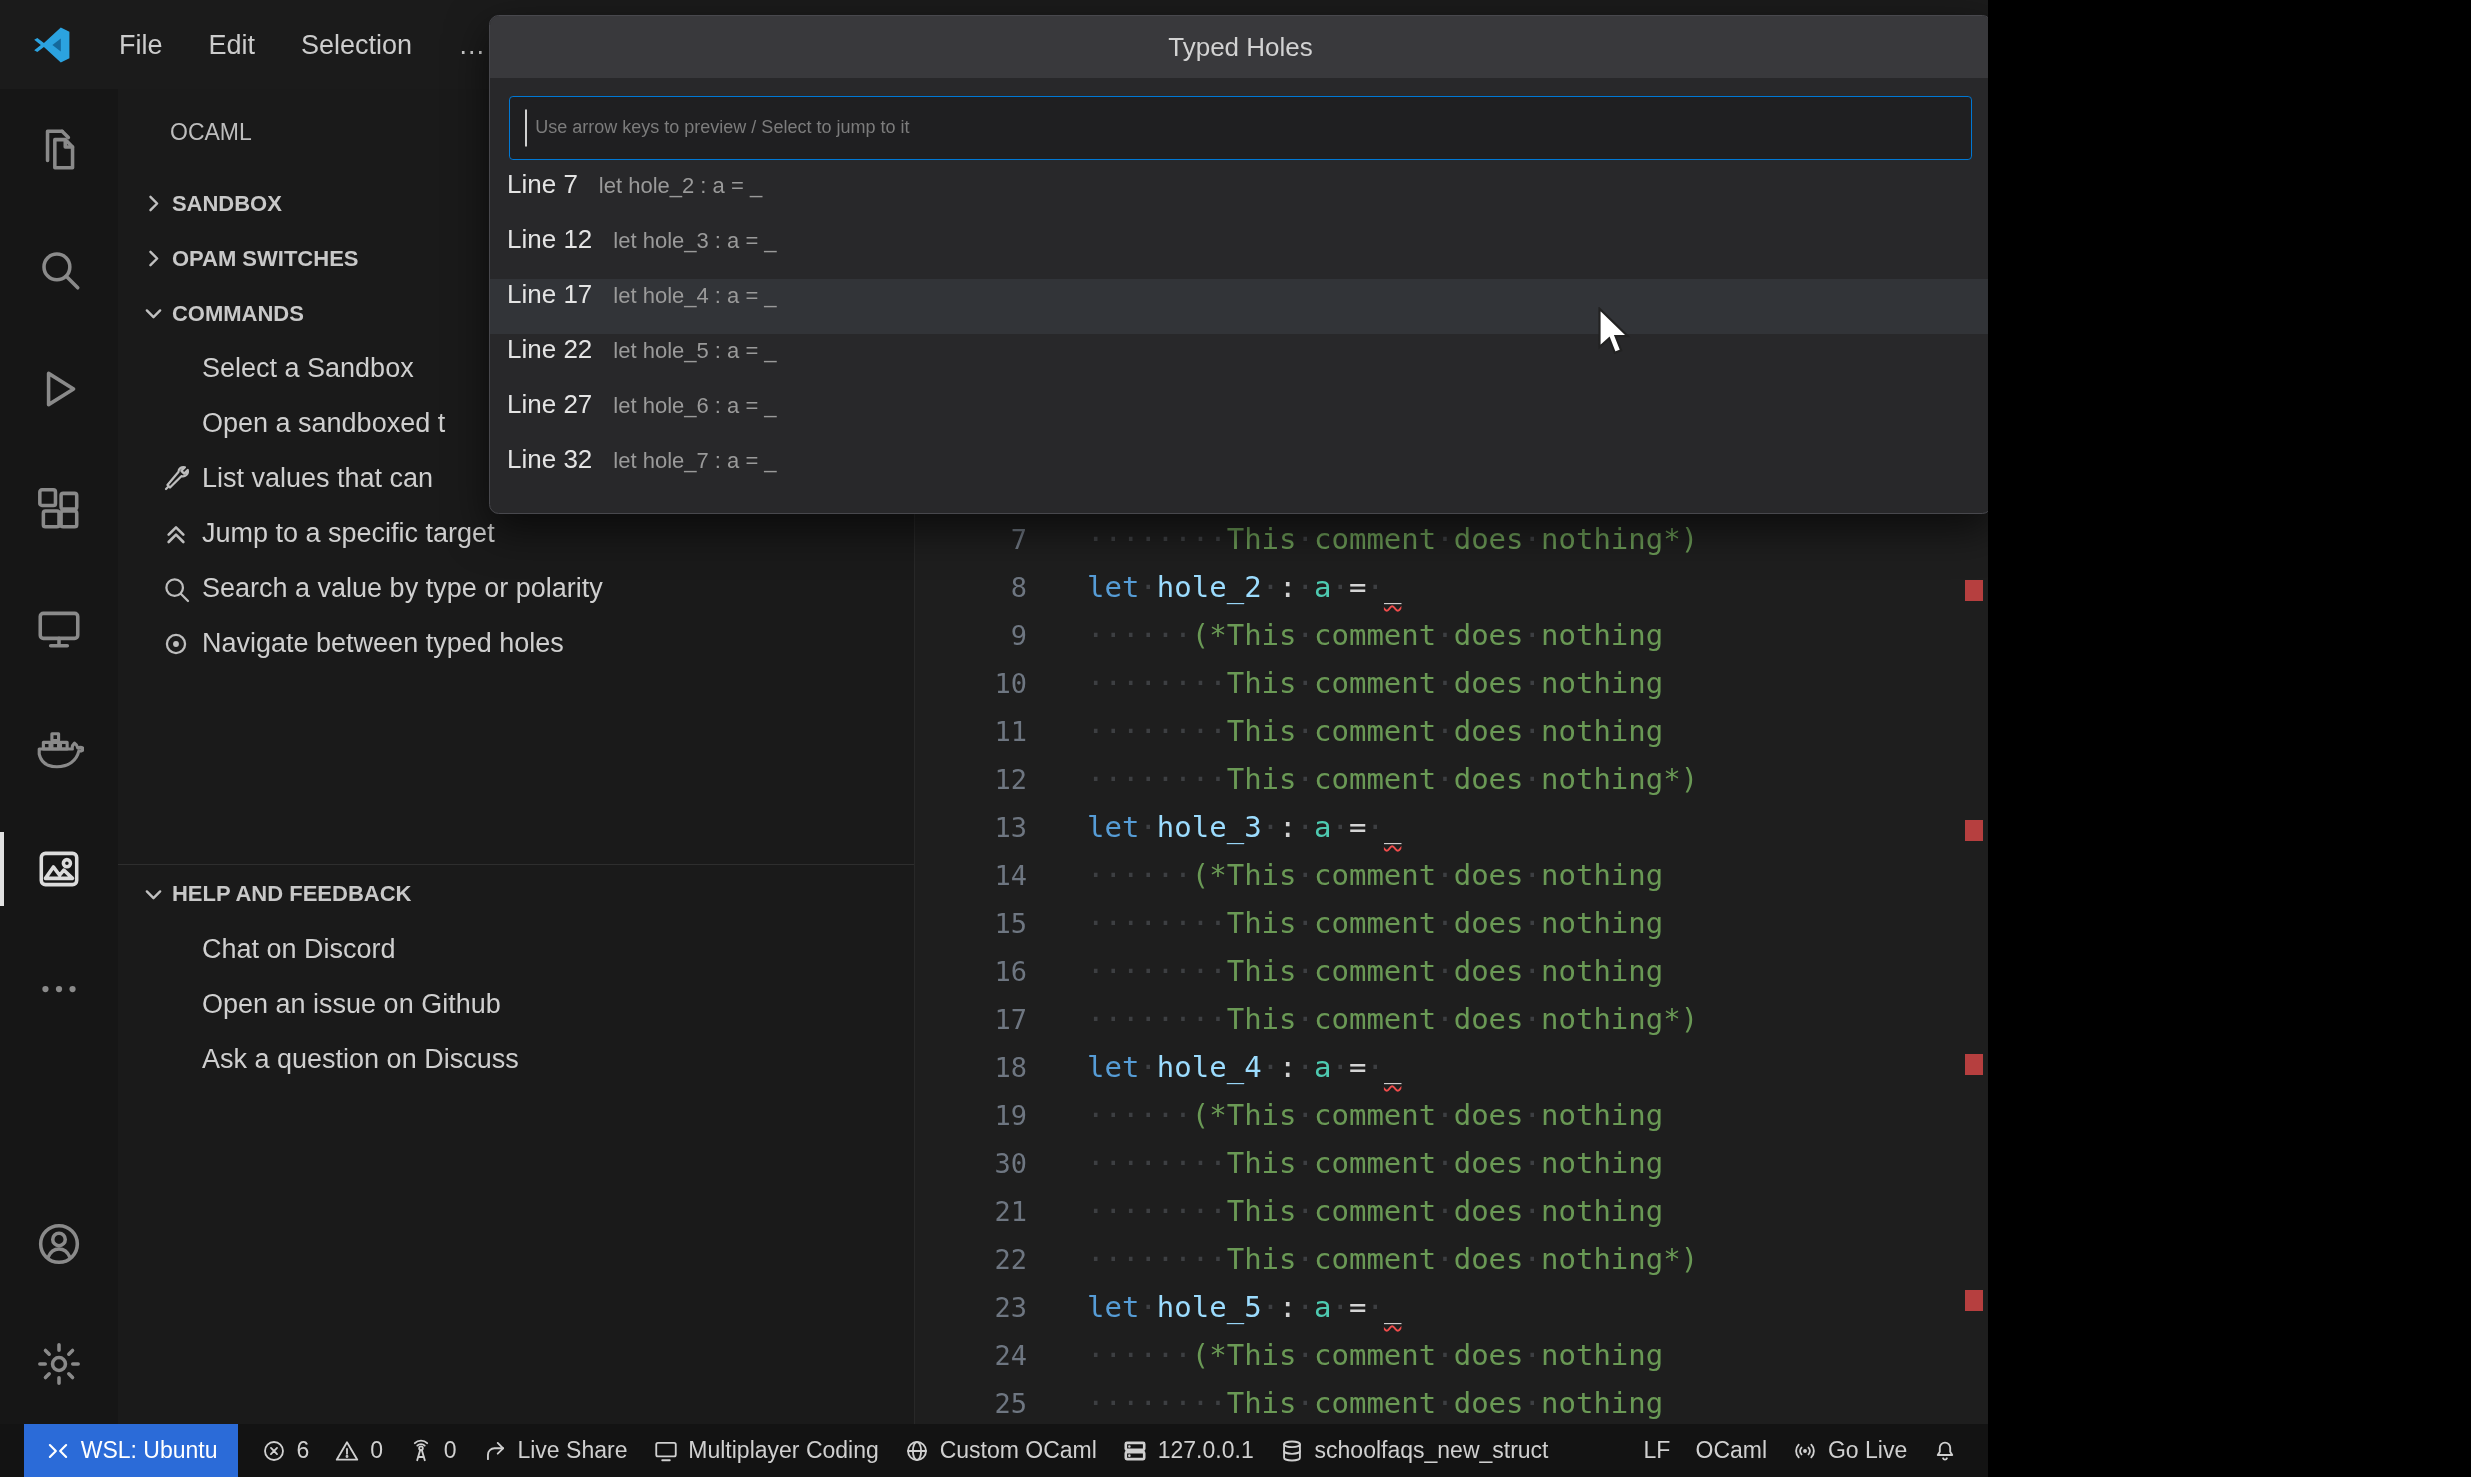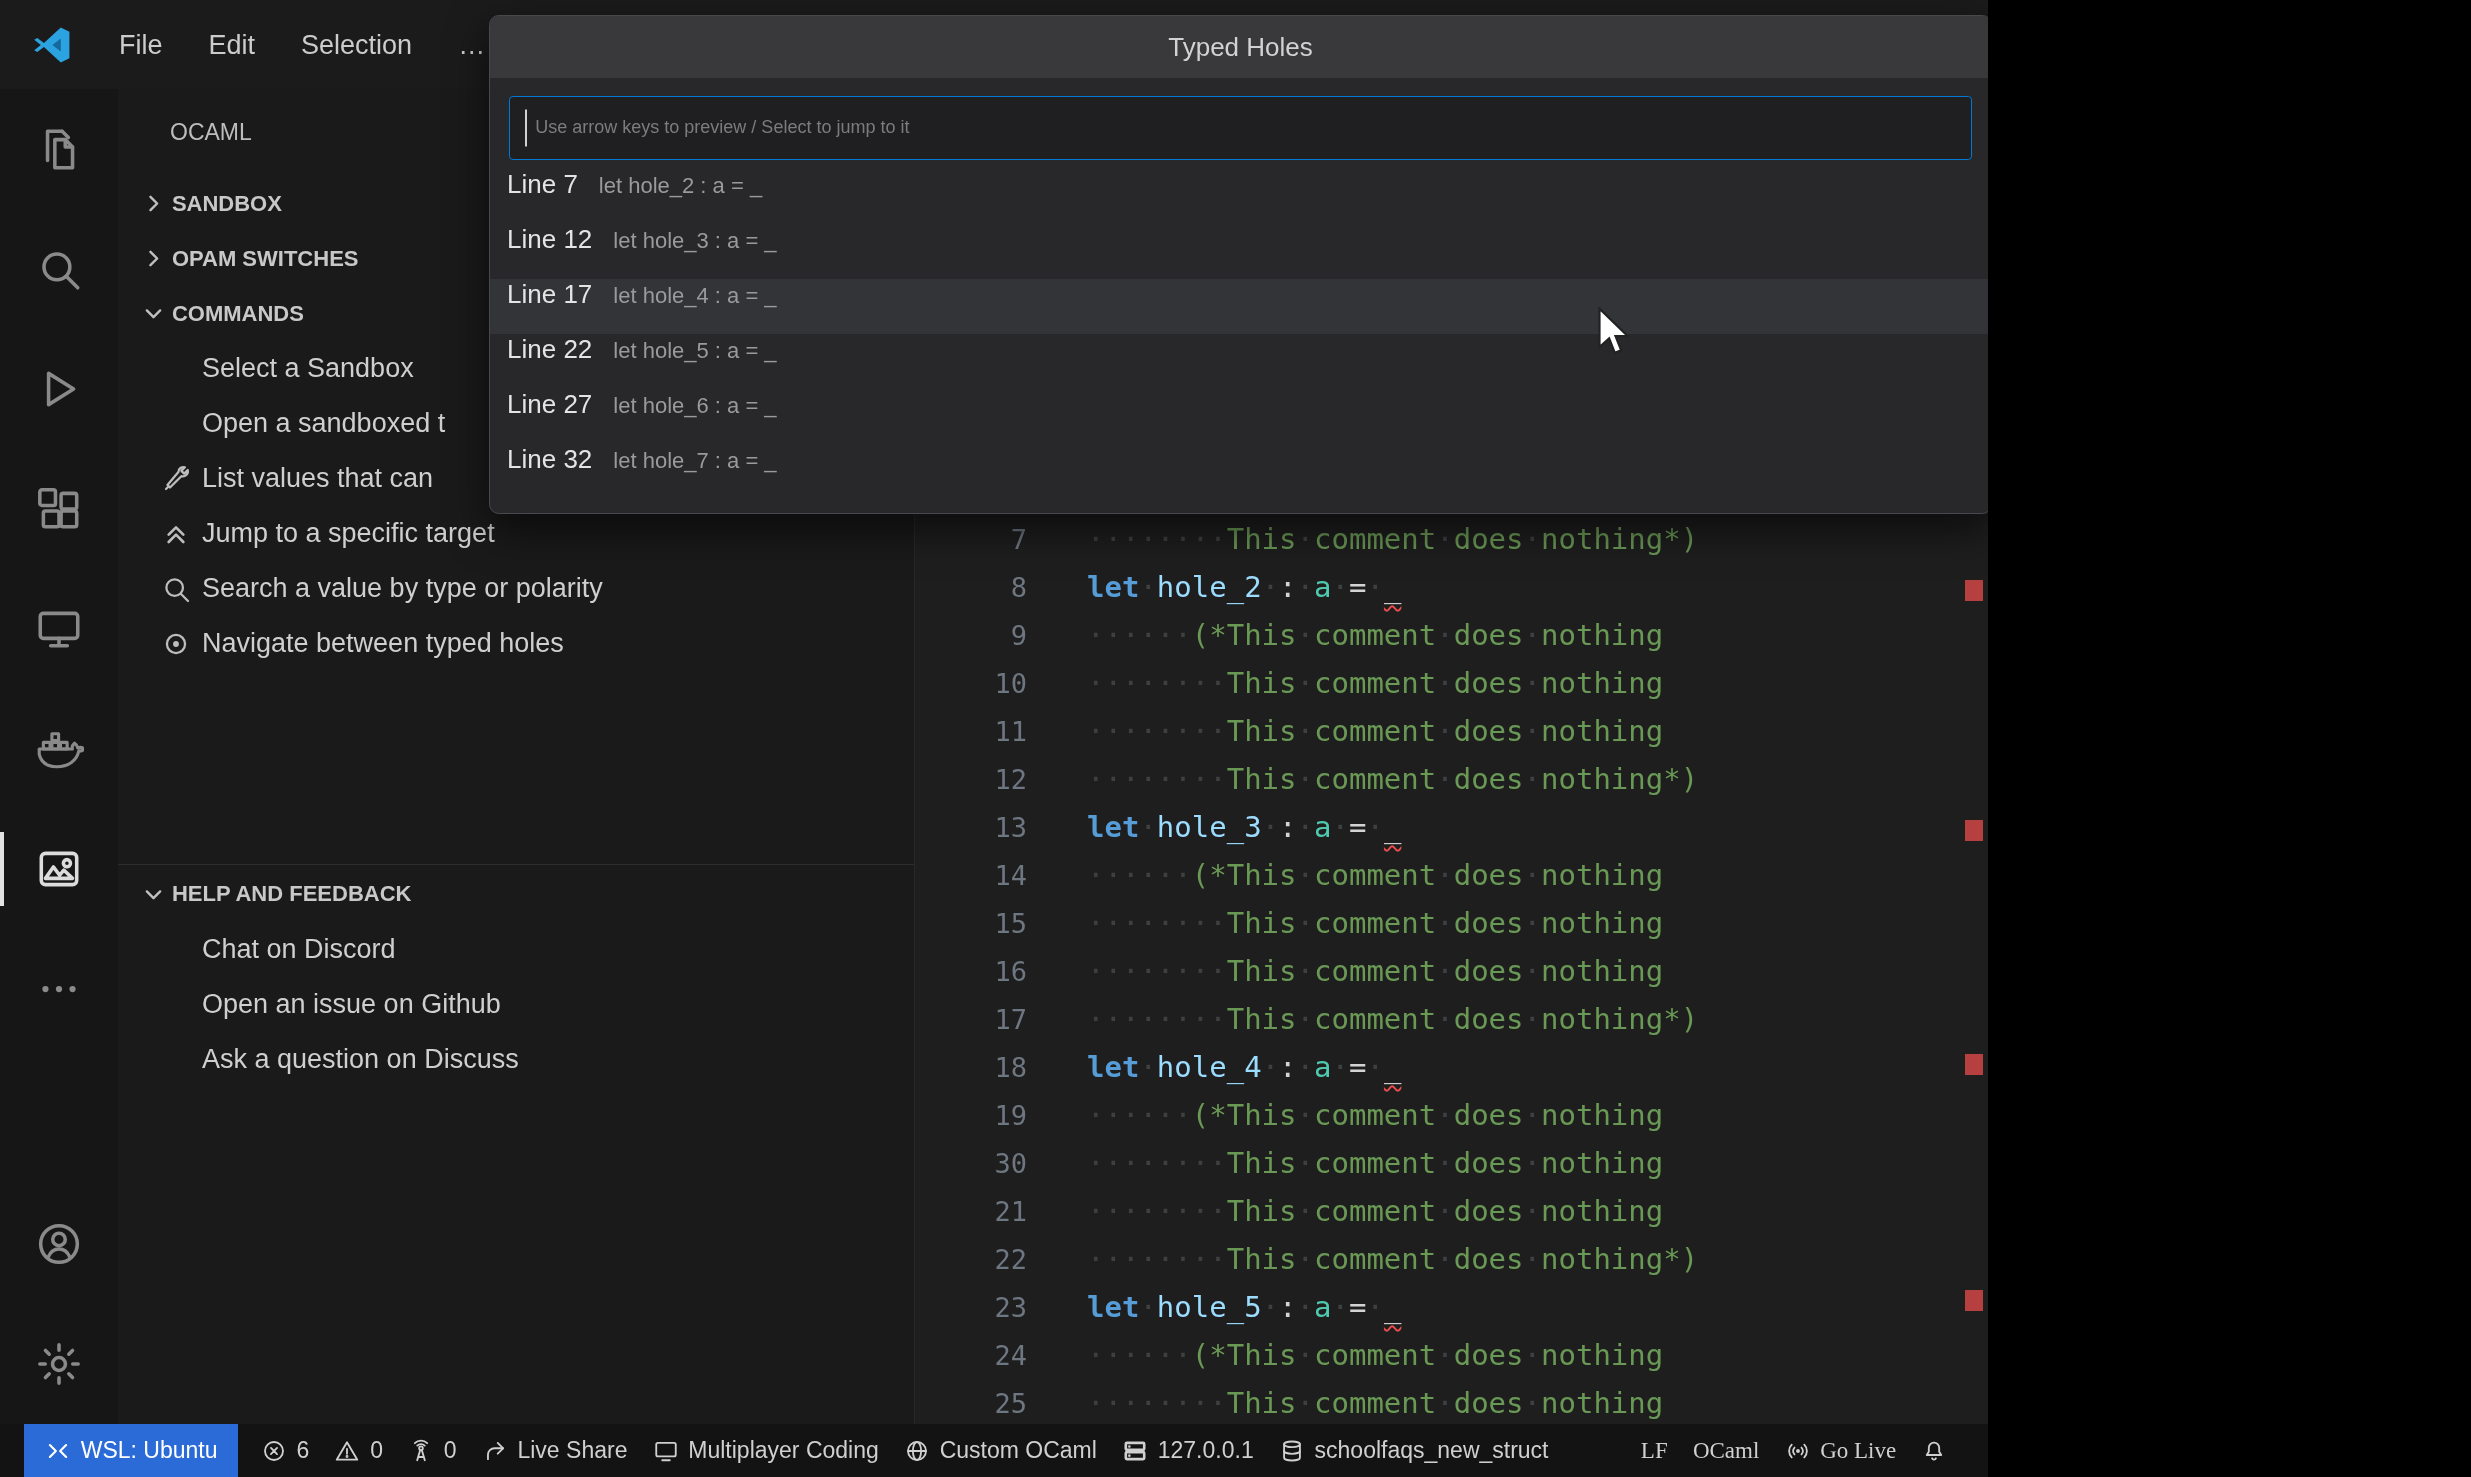--- a/index.html
+++ b/index.html
@@ -42,21 +42,21 @@
   .ed-action{width:54px;height:54px;display:grid;place-items:center;font-family:Liberation Mono, monospace;}
   .ed-action svg{width:35px;height:35px;}
   .mlmli{position:relative;width:70px;height:50px;font-size:19.3px;color:#c5c5c5;}
   .mlmli .ml{position:absolute;left:1.9px;top:0;}
   .mlmli .mli{position:absolute;right:1.9px;bottom:0;}
   .mlmli .diag{position:absolute;left:32px;top:6.8px;width:1.9px;height:39px;background:#c5c5c5;transform:rotate(26deg);}
   .code{position:absolute;left:0;top:426px;right:39px;}
   .code-row{display:flex;height:48px;align-items:center;font-family:"DejaVu Sans Mono","Liberation Mono",monospace;font-size:29px;white-space:pre;}
   .ln{width:112px;text-align:right;color:#6e7681;font-size:27px;flex:0 0 auto;}
   .toks{margin-left:60px;}
-  .cm{color:var(--c-comment);} .kw{color:var(--c-keyword);font-weight:bold;} .id{color:var(--c-variable);}
+  .cm{color:var(--c-comment);} .kw{color:var(--c-keyword);} .id{color:var(--c-variable);}
   .ty{color:var(--c-type);} .op{color:#d4d4d4;} .ws{color:var(--c-whitespace);}
   .hole{color:#d4d4d4;text-decoration:underline wavy var(--c-error) 2.4px;text-underline-offset:7.7px;}
   .scroll-thumb{position:absolute;right:0;top:155px;width:31px;height:9.7px;background:#4a4a4a;}
   .ov-mark{position:absolute;right:4.8px;width:18.3px;height:21px;background:var(--c-error);opacity:.72;}
 
   
   .quickpick{position:absolute;left:489px;top:15.4px;width:1501px;background:#28282a;border:1px solid #48484d;
              border-radius:9.7px;box-shadow:0 15.4px 42px rgba(0,0,0,.6);z-index:50;overflow:hidden;}
   .qp-header{height:62px;background:#39393c;display:grid;place-items:center;font-size:26px;color:#d2d2d2;}
   .qp-body{padding:17.4px 19.3px 0;}
@@ -68,21 +68,21 @@
   .qp-list{padding:9.7px 0 13.5px;}
   .qp-row{height:55px;display:flex;align-items:baseline;padding:0 17px;gap:21px;}
   .qp-row.active{background:#323438;}
   .qp-label{font-size:26px;color:#e4e4e4;}
   .qp-detail{font-size:22px;color:#9a9a9a;}
 
   
   .statusbar{position:absolute;left:0;right:0;bottom:0;height:53px;background:#131313;display:flex;align-items:center;
              font-size:23px;color:#d0d0d0;}
   .sb-left{display:flex;align-items:center;height:100%;padding-left:24px;}
-  .sb-right{margin-left:auto;display:flex;align-items:center;height:100%;padding-right:28px;font-family:Liberation Serif, serif;}
+  .sb-right{margin-left:auto;display:flex;align-items:center;height:100%;padding-right:17px;}
   .sb-it{display:flex;align-items:center;gap:9.7px;padding:0 12.6px;height:100%;white-space:nowrap;}
   .sb-it .ic{width:26px;height:26px;color:inherit;}
   .sb-it.accent{background:var(--c-remote);color:#ffffff;padding:0 21px;margin-right:9.7px;}
 
   .ic{display:inline-flex;}
   .ic svg{width:100%;height:100%;}
   .mouse{position:absolute;left:1595px;top:307px;z-index:100;}
 </style>
 </head>
 <body>

